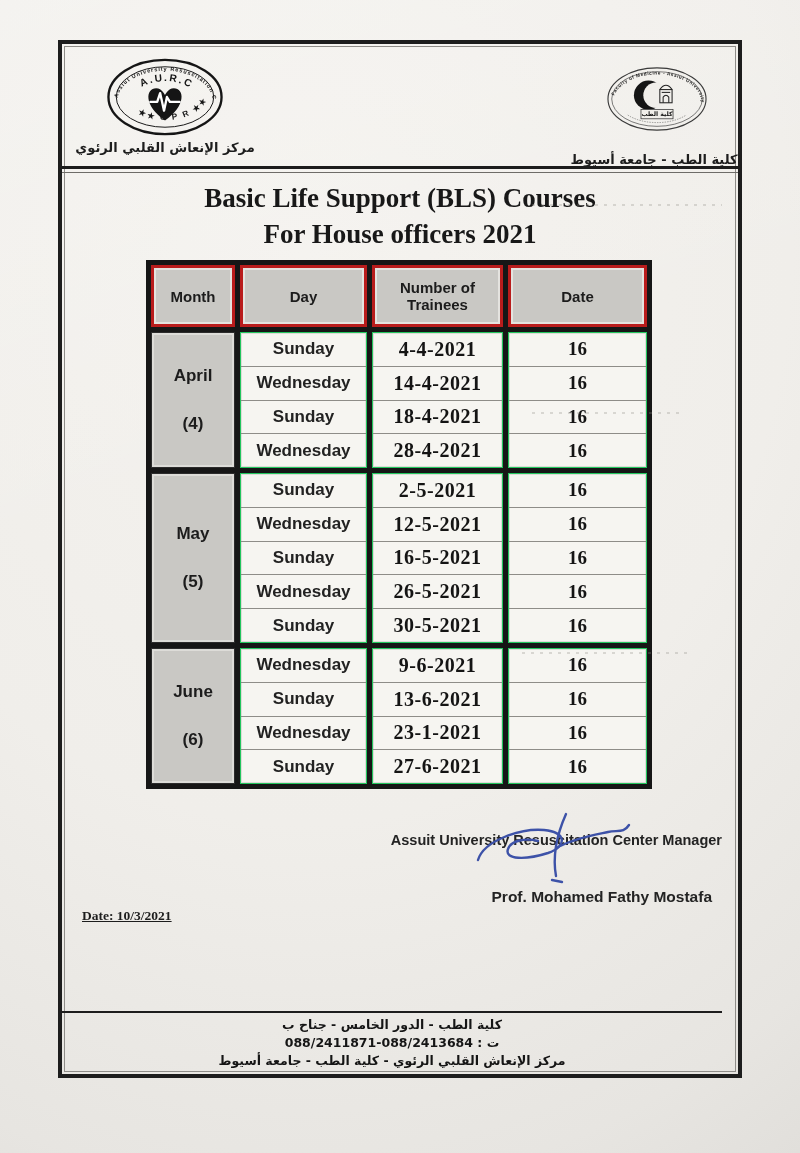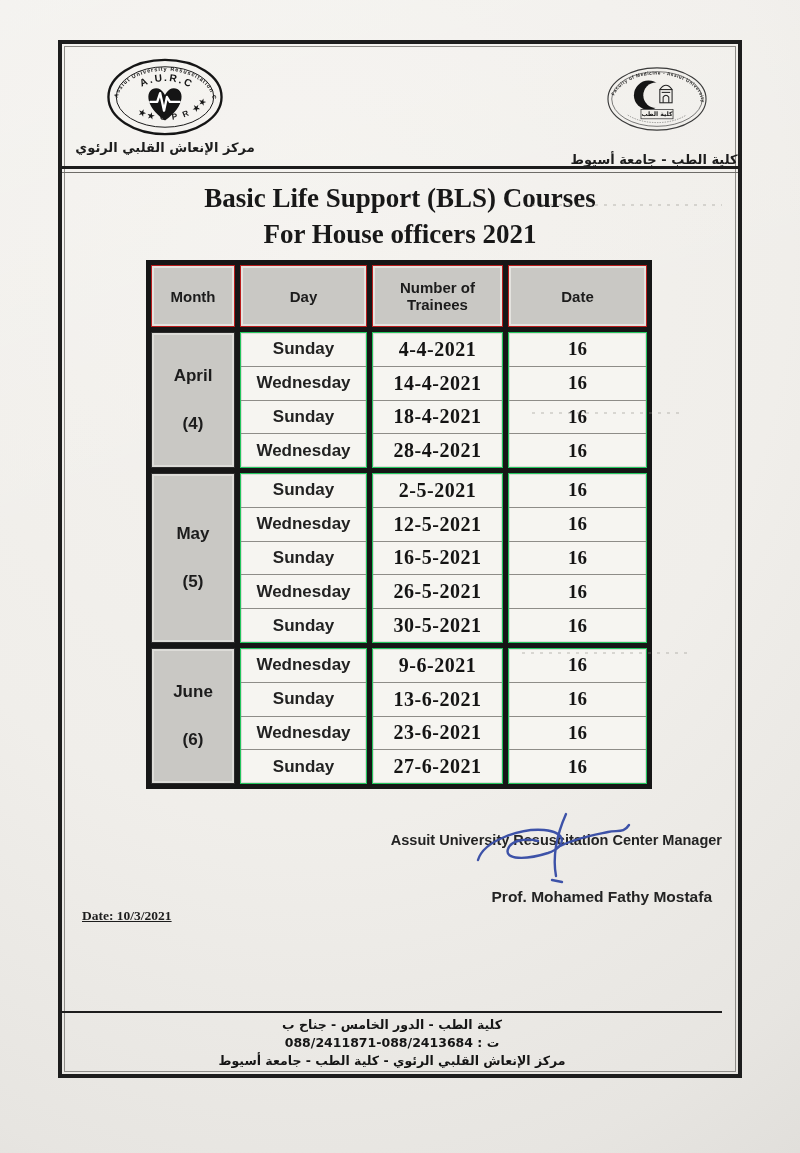--- a/index.html
+++ b/index.html
@@ -41,21 +41,21 @@
     font-size:27px; line-height:36px; color:#181818;
   }
 
   
   .bls-table {
     position:absolute; left:84px; top:216px; width:506px;
     background:#161616; padding:5px; display:flex; flex-direction:column; gap:5px;
   }
   .grid-row { display:grid; grid-template-columns:84px 127px 131px 1fr; gap:5px; }
   .hcell {
-    height:62px; background:#c9c8c4; border:1px solid #b91c1c;
+    height:62px; background:#c9c8c4; border:3px solid #b91c1c;
     box-shadow: inset 0 0 0 2px #e4e3df;
     display:flex; align-items:center; justify-content:center;
     font-weight:bold; font-size:15px; color:#1c1c1c; text-align:center;
   }
   .month-cell {
     background:#c9c8c4; border:1px solid #2c2c2c; box-shadow: inset 0 0 0 2px #dddcd8;
     display:flex; flex-direction:column; align-items:center; justify-content:center; gap:28px;
     font-weight:bold; font-size:17px; color:#1c1c1c;
   }
   .stack {
@@ -224,21 +224,21 @@
             </div>
             <div class="stack">
               <div class="scell day">Wednesday</div>
               <div class="scell day">Sunday</div>
               <div class="scell day">Wednesday</div>
               <div class="scell day">Sunday</div>
             </div>
             <div class="stack">
               <div class="scell date">9-6-2021</div>
               <div class="scell date">13-6-2021</div>
-              <div class="scell date">23-6-2021</div>
+              <div class="scell date">23-1-2021</div>
               <div class="scell date">27-6-2021</div>
             </div>
             <div class="stack">
               <div class="scell num">16</div>
               <div class="scell num">16</div>
               <div class="scell num">16</div>
               <div class="scell num">16</div>
             </div>
           </div>
         </div>

